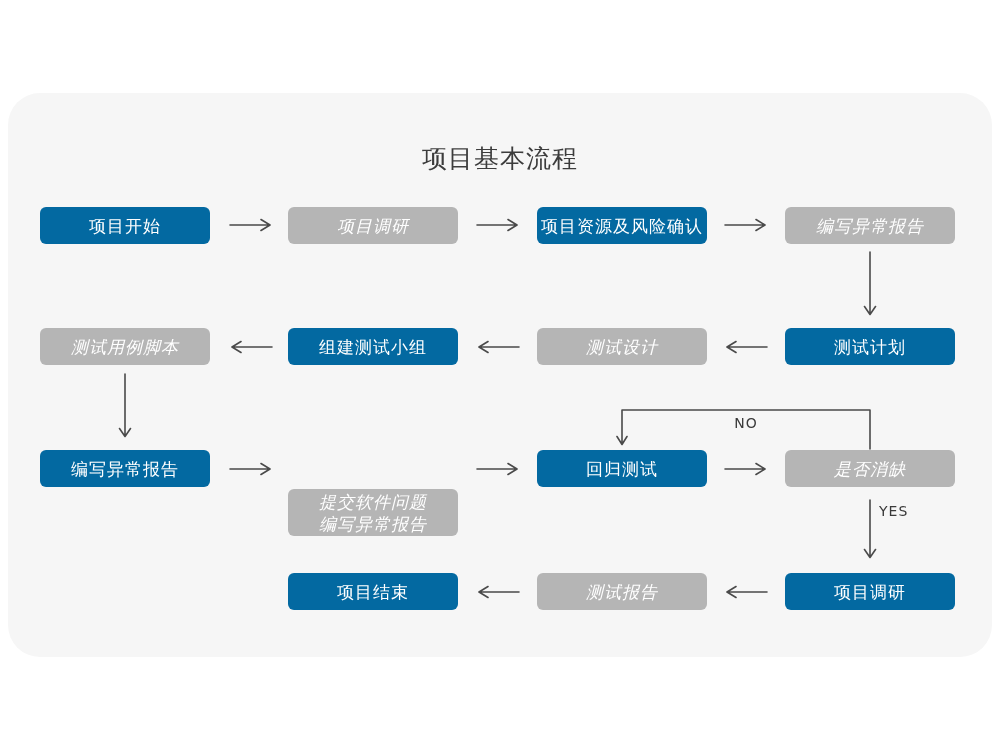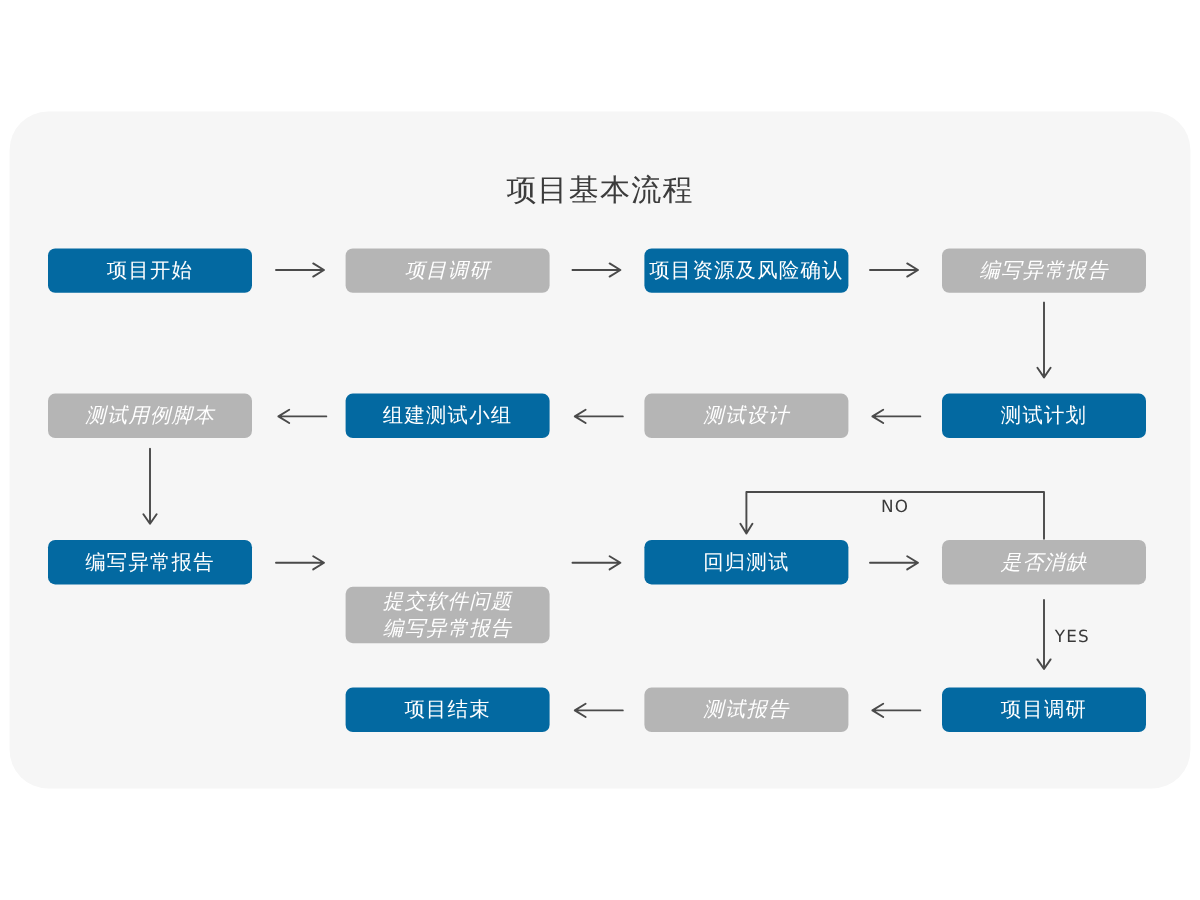--- a/index.html
+++ b/index.html
@@ -27,21 +27,21 @@
   .purple{background:#0369a1;}
   .gray{background:#b5b5b5;font-style:italic;}
   .c1{left:40px}.c2{left:288px}.c3{left:537px}.c4{left:785px}
   .r1{top:207px}.r2{top:328px}.r3{top:450px}.r4{top:573px}
   .arr{position:absolute;}
   .arr path{stroke:#4a4a4a;stroke-width:1.6;fill:none;stroke-linecap:round;stroke-linejoin:round;}
   .edge-label{
     position:absolute;color:#3a3a3a;font-size:14px;letter-spacing:1px;
   }
   .no-label{left:696px;top:415px;width:100px;text-align:center;}
-  .yes-label{left:879px;top:523px;}
+  .yes-label{left:879px;top:503px;}
 </style>
 </head>
 <body>
 
 <div class="card"></div>
 
 <h1 class="title">项目基本流程</h1>
 
 <div class="node purple r1 c1">项目开始</div>
 <div class="node gray r1 c2">项目调研</div>

